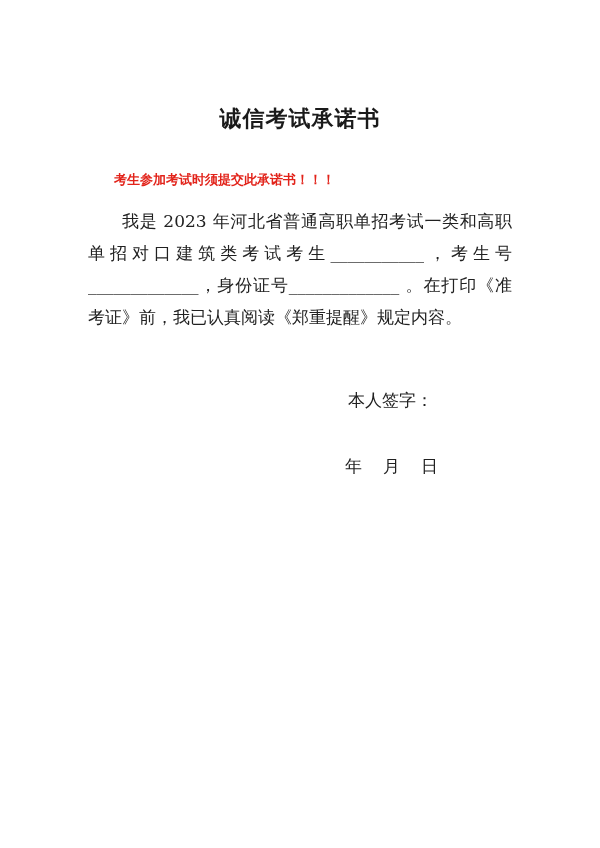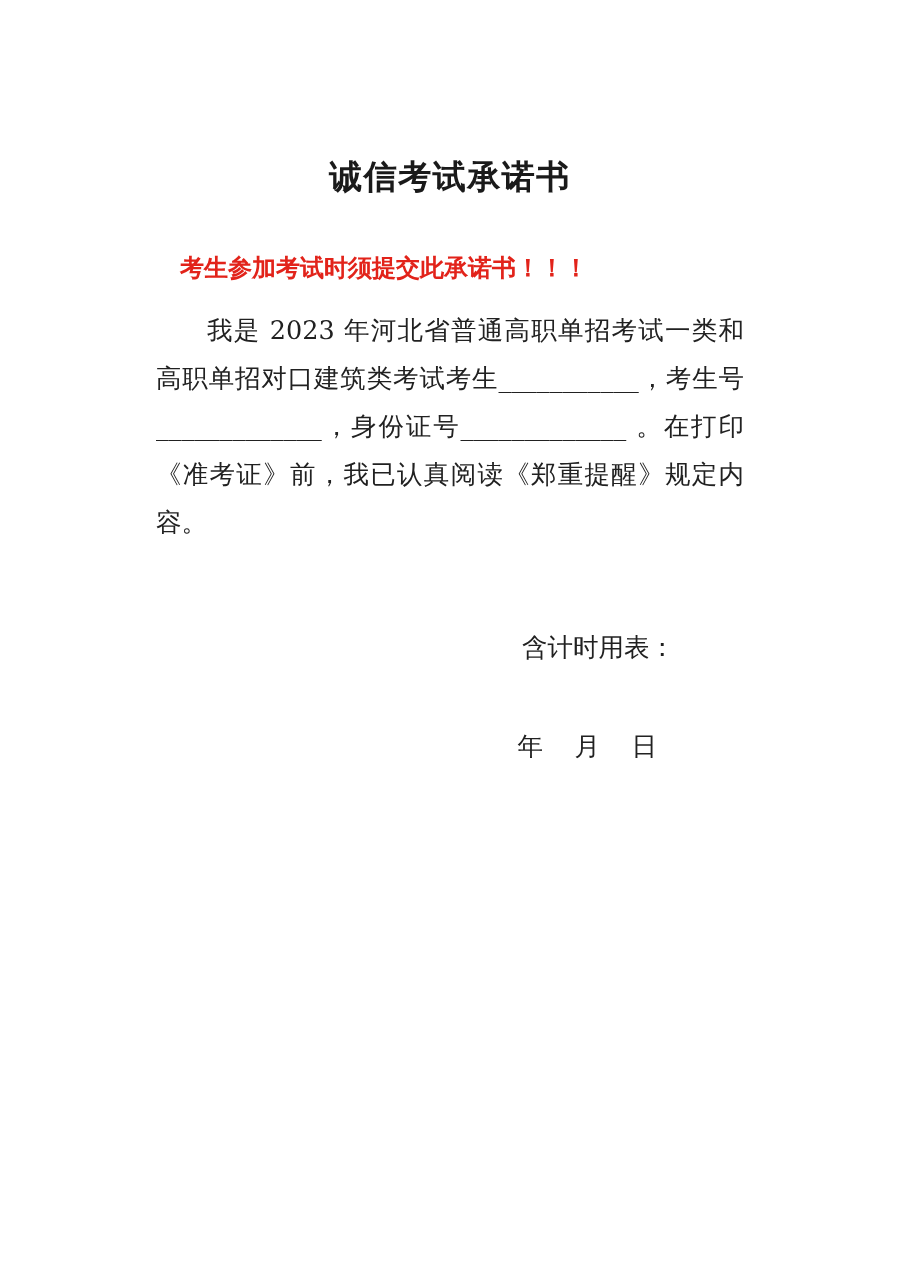--- a/index.html
+++ b/index.html
@@ -27,26 +27,26 @@
     line-height: 30px;
     text-align: center;
     color: #1a1a1a;
     letter-spacing: 1px;
   }
   .notice {
     margin-top: 36px;
     padding-left: 2em;
     font-family: Liberation Serif, serif;
     font-weight: bold;
-    font-size: 16px;
+    font-size: 13px;
     line-height: 20px;
     color: var(--color-notice, #e2231a);
   }
   .para {
-    margin: 16px;
+    margin: 0;
     font-size: 17px;
     line-height: 32px;
     text-align: justify;
     text-justify: inter-character;
     text-indent: 2em;
   }
   .para.first {
     margin-top: 15px;
   }
   .blank {
@@ -74,21 +74,21 @@
 <div class="page">
 
   <h1 class="doc-title">诚信考试承诺书</h1>
 
   <div class="notice">考生参加考试时须提交此承诺书！！！</div>
 
   <p class="para first"><span>我是 2023 年河北省普通高职单招考试一类和高职单招对口建筑类考试考生</span><span class="blank">___________</span><span>，考生号</span><span class="blank">_____________</span><span>，身份证号</span><span class="blank">_____________</span><span> 。在打印《准考证》前，我已认真阅读《郑重提醒》规定内容。</span></p>
 
 
   <div class="signature-row">
-    <span>含计时用表：</span>
+    <span>本人签字：</span>
   </div>
 
   <div class="date-row">
     <span>年</span>
     <span>月</span>
     <span>日</span>
   </div>
 
 </div>
 

